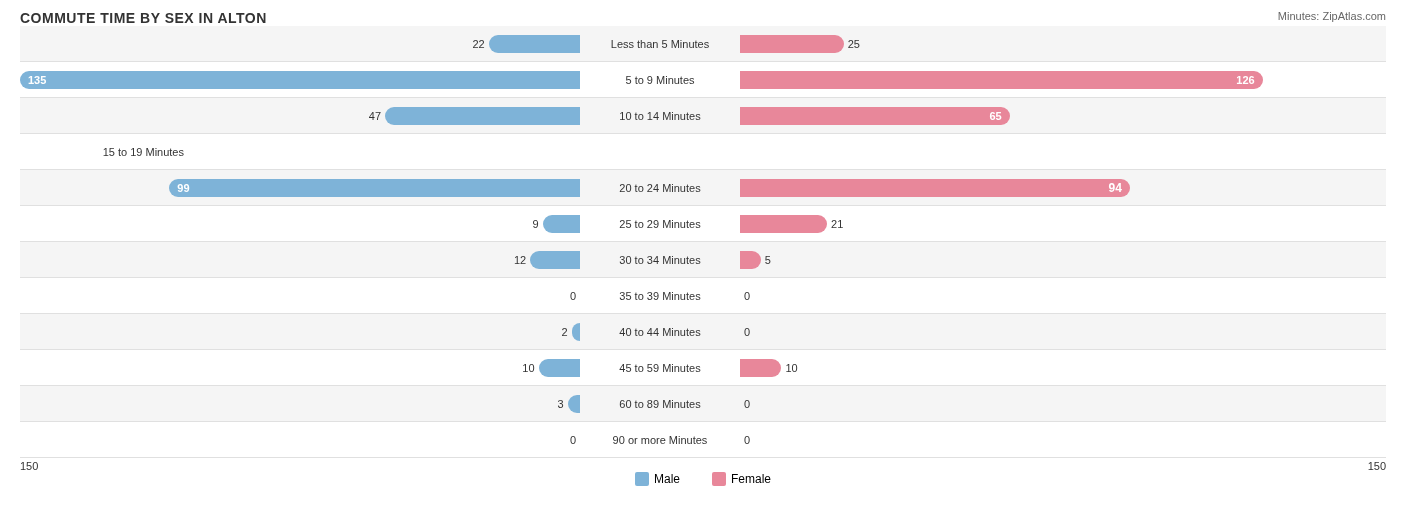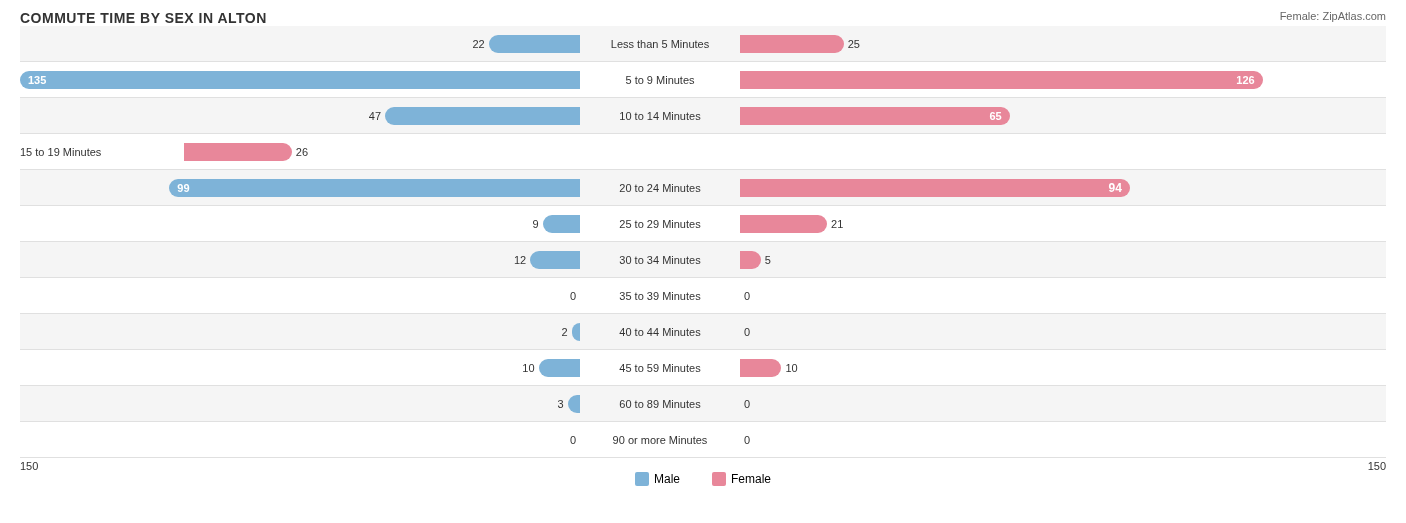--- a/index.html
+++ b/index.html
@@ -55,21 +55,21 @@
       color: #333;
       margin-top: 2px;
       padding: 0 0px;
     }
   </style>
 </head>
 <body>
 
 <div class="chart-container">
   <div class="chart-title">COMMUTE TIME BY SEX IN ALTON</div>
-  <div class="chart-source">Female: ZipAtlas.com</div>
+  <div class="chart-source">Minutes: ZipAtlas.com</div>
 
   <div id="chart-rows">
       <div style="display: flex; align-items: center; height: 36px; border-bottom: 1px solid rgb(224, 224, 224); background: rgb(245, 245, 245); position: relative;">
         <div style="width: 560px; height: 100%; display: flex; align-items: center; justify-content: flex-end; position: relative;">
           <div style="width: 91.2593px; height: 18px; background: rgb(126, 179, 216); border-radius: 9px 0px 0px 9px; position: absolute; right: 0px;"></div>
           <span style="font-size: 11px; color: rgb(51, 51, 51); position: absolute; right: 95.2593px; white-space: nowrap; margin-left: 36px;">22</span>
         </div>
         <div style="width: 160px; text-align: center; font-size: 11px; color: rgb(51, 51, 51); flex-shrink: 0; z-index: 2;">Less than 5 Minutes</div>
         <div style="width: 560px; height: 100%; display: flex; align-items: center; position: relative;">
           <div style="width: 103.704px; height: 18px; background: rgb(232, 135, 154); border-radius: 0px 9px 9px 0px; position: absolute; left: 0px;"></div>
@@ -95,25 +95,21 @@
           <span style="font-size: 11px; color: rgb(51, 51, 51); position: absolute; right: 198.963px; white-space: nowrap;">47</span>
         </div>
         <div style="width: 160px; text-align: center; font-size: 11px; color: rgb(51, 51, 51); flex-shrink: 0; z-index: 2;">10 to 14 Minutes</div>
         <div style="width: 560px; height: 100%; display: flex; align-items: center; position: relative;">
           <div style="width: 269.63px; height: 18px; background: rgb(232, 135, 154); border-radius: 0px 9px 9px 0px; position: absolute; left: 0px;">
             <span style="font-size: 11px; font-weight: bold; color: rgb(255, 255, 255); position: absolute; right: 8px; top: 50%; transform: translateY(-50%);">65</span>
           </div>
         </div>
       </div>
       <div style="display: flex; align-items: center; height: 36px; border-bottom: 1px solid rgb(224, 224, 224); background: rgb(255, 255, 255); position: relative;">
-        <div style="width: 164px; text-align: left; font-size: 11px; color: rgb(51, 51, 51); flex-shrink: 0; z-index: 2;">15 to 19 Minutes</div>
-        <div style="width: 560px; height: 100%; display: flex; align-items: center; position: relative;">
-          <div style="width: 107.852px; height: 18px; background: rgb(232, 135, 154); border-radius: 0px 9px 9px 0px; position: absolute; left: 0px;"></div>
-          <span style="font-size: 11px; color: rgb(51, 51, 51); position: absolute; left: 111.852px; white-space: nowrap;">26</span>
-        </div>
+        <div style="width: 164px; text-align: right; font-size: 11px; color: rgb(51, 51, 51); flex-shrink: 0; z-index: 2;">15 to 19 Minutes</div>
       </div>
       <div style="display: flex; align-items: center; height: 36px; border-bottom: 1px solid rgb(224, 224, 224); background: rgb(245, 245, 245); position: relative;">
         <div style="width: 560px; height: 100%; display: flex; align-items: center; justify-content: flex-end; position: relative;">
           <div style="width: 410.667px; height: 18px; background: rgb(126, 179, 216); border-radius: 9px 0px 0px 9px; position: absolute; right: 0px;">
             <span style="font-size: 11px; font-weight: bold; color: rgb(255, 255, 255); position: absolute; left: 8px; top: 50%; transform: translateY(-50%);">99</span>
           </div>
         </div>
         <div style="width: 160px; text-align: center; font-size: 11px; color: rgb(51, 51, 51); flex-shrink: 0; z-index: 2;">20 to 24 Minutes</div>
         <div style="width: 560px; height: 100%; display: flex; align-items: center; position: relative;">
           <div style="width: 389.926px; height: 18px; background: rgb(232, 135, 154); border-radius: 0px 9px 9px 0px; position: absolute; left: 0px;">

